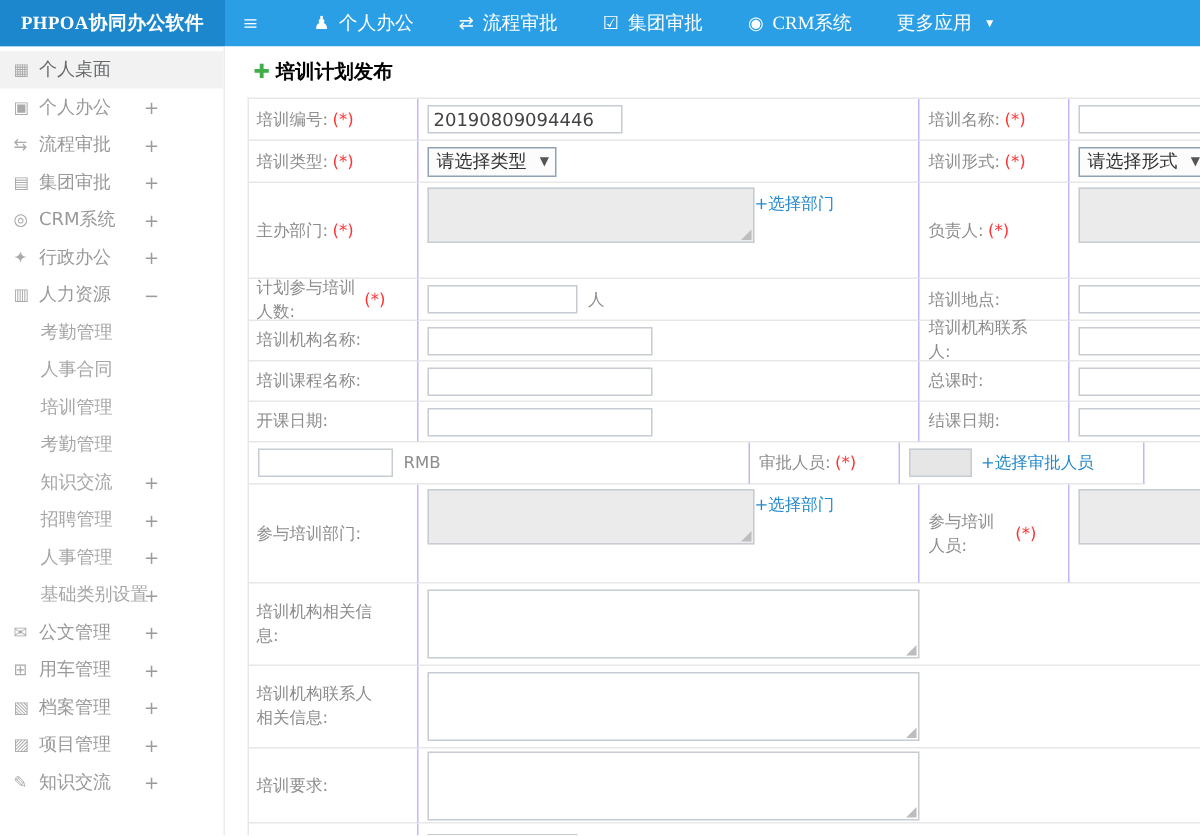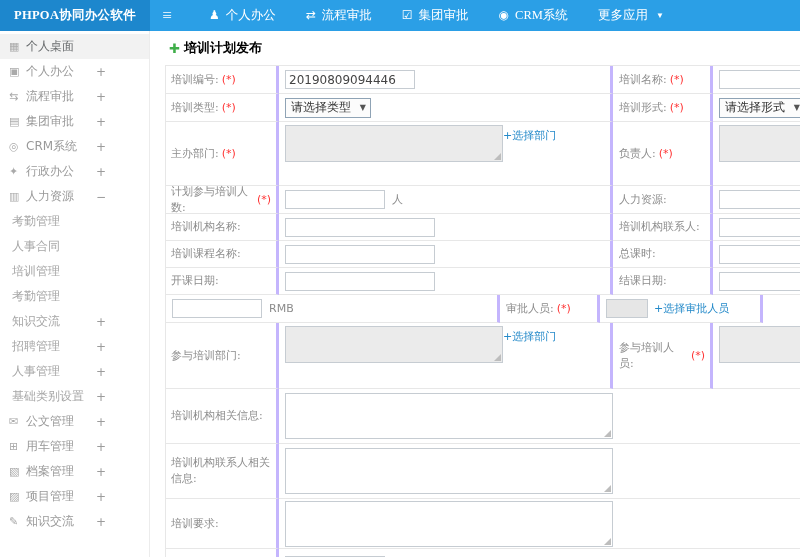--- a/index.html
+++ b/index.html
@@ -14,34 +14,34 @@
   .topnav-item{display:flex;align-items:center;gap:6px;padding:0 15px;font-size:12.5px;cursor:pointer;}
   .topnav-item .ti{font-size:12px;}
   .caret{font-size:8px;margin-left:2px;}
   
   .layout{display:flex;height:526px;}
   .sidebar{flex:0 0 150px;border-right:1px solid #ececec;padding-top:3px;background:#fff;overflow:hidden;}
   .side-item{height:25px;display:flex;align-items:center;padding-left:9px;color:#999;font-size:12px;
     cursor:pointer;position:relative;white-space:nowrap;}
   .side-item.active{background:#f2f2f2;color:#676a6c;}
   .side-item .si{flex:0 0 17px;font-size:11px;color:#aaa;}
-  .side-item.sub{padding-left:12px;color:#a6a6a6;}
+  .side-item.sub{padding-left:27px;color:#a6a6a6;}
   .side-item .expand{position:absolute;left:96px;top:50%;transform:translateY(-50%);
     font-size:12px;color:#9b9b9b;}
   .main{flex:1;overflow:hidden;background:#fff;}
   
   .page-head{height:34px;display:flex;align-items:center;padding-left:19px;gap:4px;}
   .plus-icon{color:#3fae49;font-size:13px;font-weight:bold;}
   .page-title{font-size:13px;font-weight:bold;color:#000000;}
   
   .form-table{margin-left:15px;width:710px;border-top:1px solid #e7e7e7;border-left:1px solid #e7e7e7;
     font-size:11px;color:#8c8c8c;}
   .frow{display:flex;align-items:stretch;}
-  .fcell{border-right:3px solid #c4b5fd;border-bottom:1px solid #e7e7e7;display:flex;
-    align-items:center;padding:3px 5px 3px 6px;}
+  .fcell{border-right:1px solid #c4b5fd;border-bottom:1px solid #e7e7e7;display:flex;
+    align-items:center;padding:3px 21px 3px 6px;}
   .flabel{flex:0 0 113px;padding-left:5px;}
   .ffield1{flex:0 0 334px;}
   .flabel2{flex:0 0 100px;}
   .ffield2{flex:0 0 163px;}
   .ffull{flex:0 0 597px;}
   .col{align-items:flex-start;justify-content:flex-start;}
   .lab{line-height:1.45;}
   .req{color:#f33;margin-left:3px;white-space:nowrap;}
   .txt{height:19px;border:1px solid #c6ccd2;background:#fff;font-family:inherit;font-size:12px;
     color:#444;padding:0 3px;outline:none;}
@@ -260,21 +260,21 @@
       <div class="frow h28">
         <div class="fcell flabel">
           <span class="lab">计划参与培训人数:</span>
           <span class="req">(*)</span>
         </div>
         <div class="fcell ffield1">
           <input type="text" class="txt w100" style="">
           <span class="unit">人</span>
         </div>
         <div class="fcell flabel2">
-          <span class="lab">人力资源:</span>
+          <span class="lab">培训地点:</span>
         </div>
         <div class="fcell ffield2">
           <input type="text" class="txt w150" style="">
         </div>
       </div>
 
       <div class="frow h27">
         <div class="fcell flabel">
           <span class="lab">培训机构名称:</span>
         </div>

